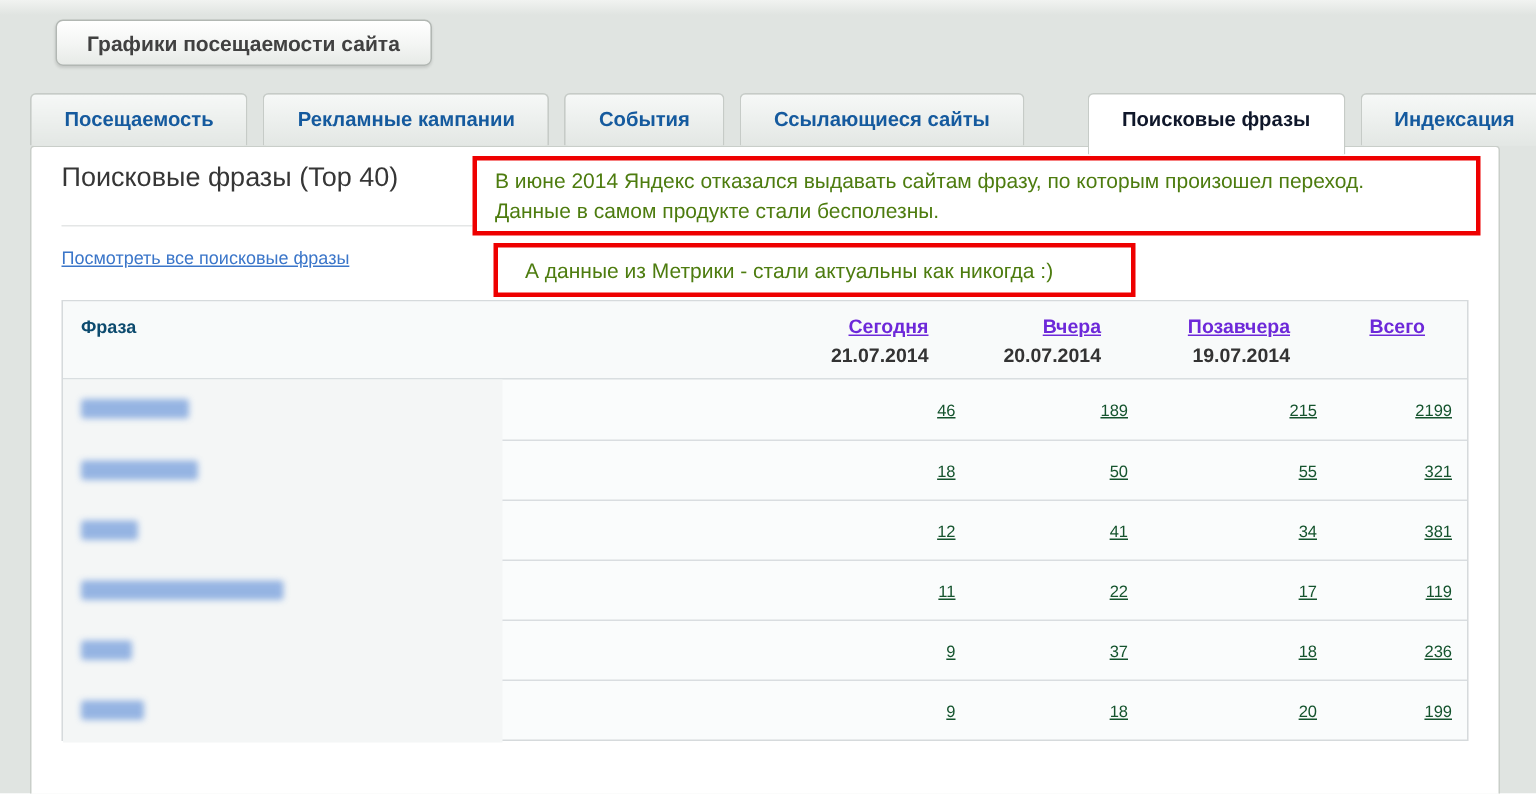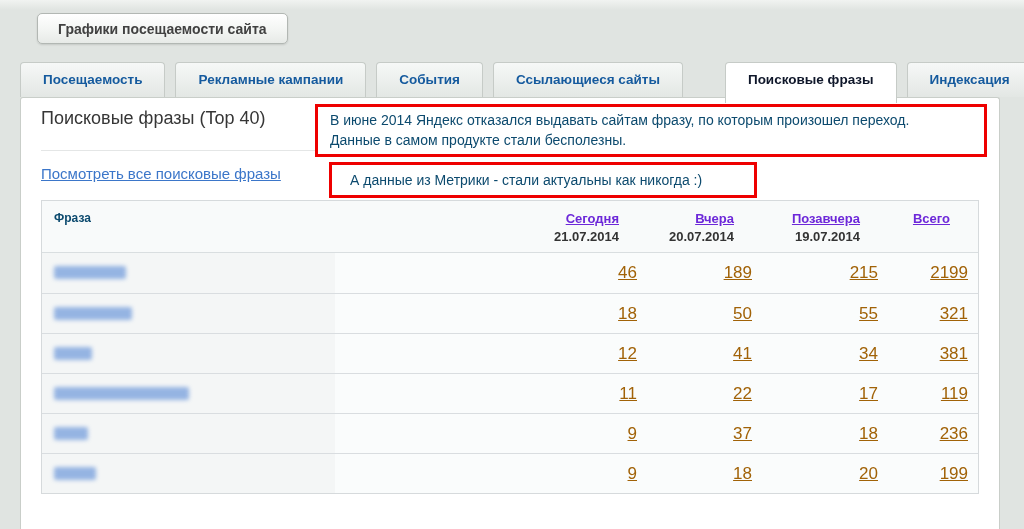--- a/index.html
+++ b/index.html
@@ -27,25 +27,25 @@
 
   
   .panel { position:absolute; left:20px; top:97px; width:980px; height:440px;
     background:#ffffff; border:1px solid #c9cec9; border-bottom:none;
     border-radius:3px 3px 0 0; z-index:1; }
 
   .page-title { position:absolute; left:20px; top:10px; font-size:18px;
     font-weight:normal; color:#363636; }
   .divider { position:absolute; left:20px; top:52px; width:938px; height:1px;
     background:#e4e6e6; }
-  .view-all { position:absolute; left:20px; top:67px; font-size:15px;
+  .view-all { position:absolute; left:20px; top:67px; font-size:12px;
     color:#3b76c9; text-decoration:underline; cursor:pointer; }
 
   
-  .note { position:absolute; border:3px solid #ee0000; color:#0c4a6e;
+  .note { position:absolute; border:3px solid #ee0000; color:#4d7c0f;
     background:#ffffff; font-size:14px; line-height:20px; z-index:4; }
   .note1 { left:294px; top:6px; width:672px; padding:3px 8px 4px 12px; }
   .note2 { left:308px; top:64px; width:428px; padding:5px 8px 5px 18px; }
 
   
   .stat-table { position:absolute; left:20px; top:102px; width:938px;
     border:1px solid #d6dadc; background:#fafcfc; }
   .grid { display:grid; grid-template-columns:293px 312px 115px 126px auto; }
   .thead { background:#f8fafa; border-bottom:1px solid #d9dee0; height:52px; }
   .th-phrase { font-size:12px; font-weight:bold; color:#0c4a6e;
@@ -54,21 +54,21 @@
   .th-col a { font-size:13px; font-weight:bold; color:#6d28d9;
     text-decoration:underline; cursor:pointer; }
   .th-date { font-size:13px; font-weight:bold; color:#333333; margin-top:2px; }
 
   .row { height:40px; border-top:1px solid #d9dde0; }
   .row:first-child { border-top:none; }
   .cell-phrase { background:#f4f6f6; height:100%; }
   .blur-bar { display:block; height:13px; margin:13px 0 0 12px;
     background:#7ea4de; opacity:.8; border-radius:2px; filter:blur(2px); cursor:pointer; }
   .cell-num { text-align:right; padding-right:10px; line-height:39px; }
-  .cell-num a { font-size:17px; color:#a16207; text-decoration:underline; cursor:pointer;margin-top:39px; }
+  .cell-num a { font-size:11px; color:#14532d; text-decoration:underline; cursor:pointer;margin-top:39px; }
 </style>
 </head>
 <body>
 
 <div class="page">
 
   <button class="charts-btn">Графики посещаемости сайта</button>
 
   <div class="tab-bar">
       <div class="tab">Посещаемость</div>

